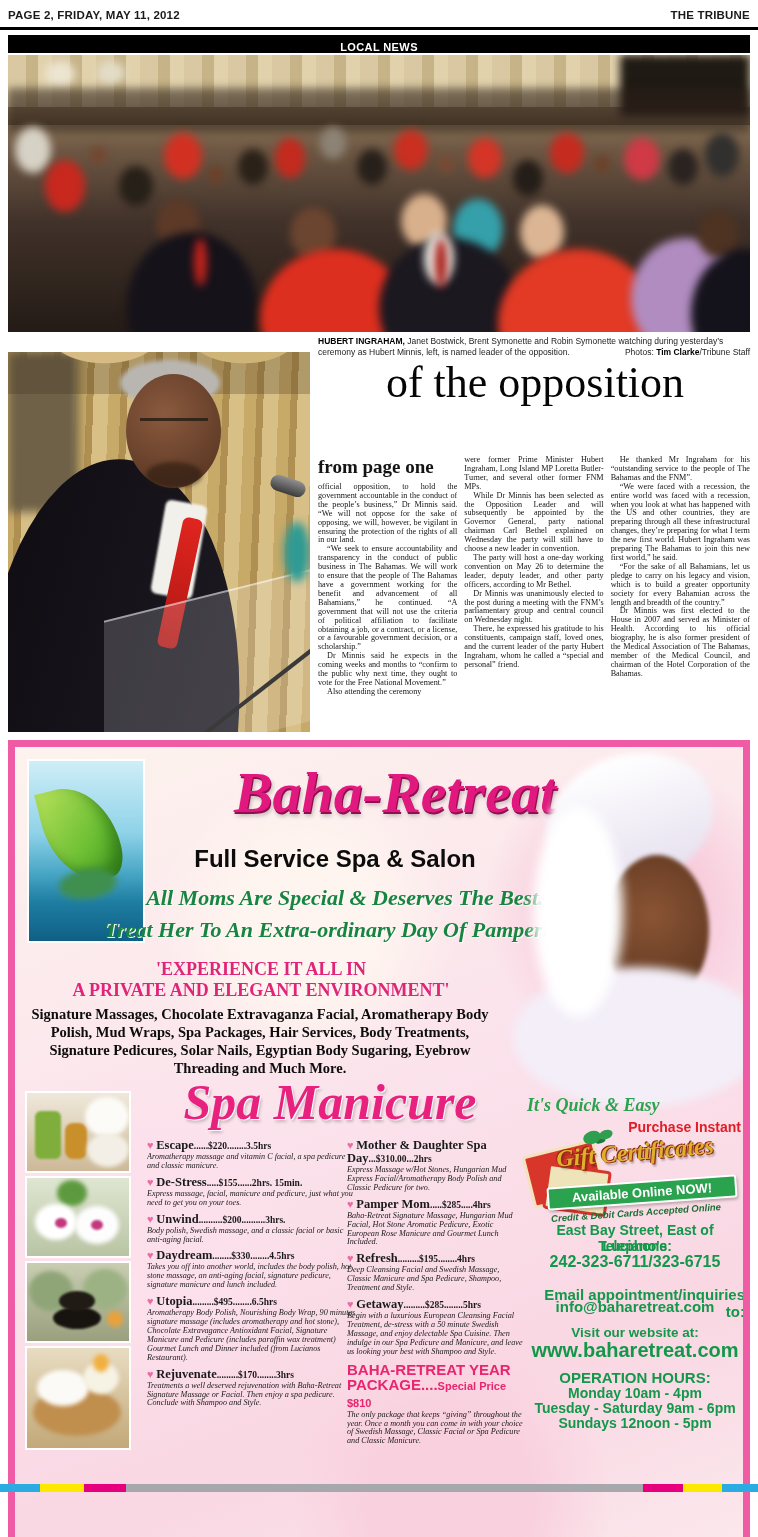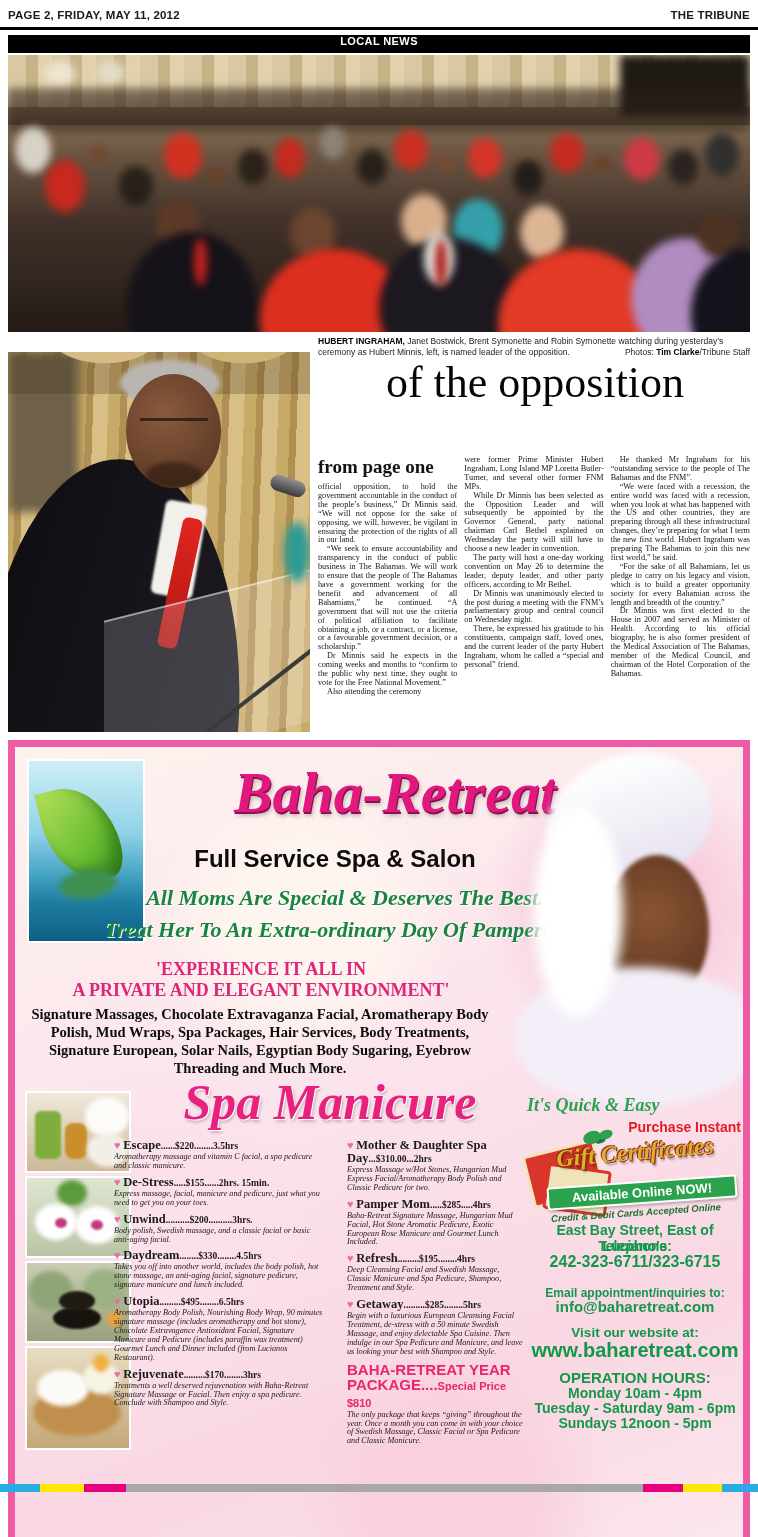--- a/index.html
+++ b/index.html
@@ -3,21 +3,21 @@
 <meta charset="utf-8">
 <style>
   html,body{margin:0;padding:0;}
   body{width:758px;height:1537px;position:relative;overflow:hidden;background:#fff;
        font-family:"Liberation Sans",sans-serif;color:#111;}
   
   .masthead{position:absolute;left:8px;right:8px;top:9px;display:flex;justify-content:space-between;
             font-size:11.5px;font-weight:600;letter-spacing:.2px;color:#1a1a1a;}
   .rule{position:absolute;left:0;right:0;top:27px;height:3px;background:#000;}
   .banner{position:absolute;left:8px;right:8px;top:35px;height:18px;background:#000;color:#fff;
-          display:flex;align-items:flex-start;justify-content:center;font-size:11px;font-weight:bold;letter-spacing:.4px;}
+          display:flex;align-items:flex-end;justify-content:center;font-size:11px;font-weight:bold;letter-spacing:.4px;}
   
   .photo{position:absolute;overflow:hidden;}
   .photo-crowd{left:8px;top:55px;width:742px;height:277px;
     background:linear-gradient(180deg,#cdbb92 0%,#a38f68 14%,#6e5844 34%,#41322a 60%,#241b16 100%);}
   .curtain{position:absolute;left:0;top:0;width:100%;height:52px;
     background:repeating-linear-gradient(90deg,#d9c8a2 0 18px,#c6b387 18px 30px,#e2d2ac 30px 44px);}
   .curtain-fade{position:absolute;left:0;top:30px;width:100%;height:40px;
     background:linear-gradient(180deg,rgba(80,60,40,0),rgba(60,44,32,.55));}
   .b{position:absolute;border-radius:50%;filter:blur(4px);}
   .photo-minnis{left:8px;top:352px;width:302px;height:380px;
@@ -224,21 +224,21 @@
     <div class="b" style="right:28px;top:8px;width:170px;height:130px;background:linear-gradient(#ffffff,#e6e0ef);filter:blur(3px);transform:rotate(-18deg);"></div>
     <div class="b" style="right:34px;top:108px;width:104px;height:150px;background:radial-gradient(circle at 45% 40%,#8a5434,#5e3720 80%);filter:blur(2px);"></div>
     <div class="b" style="right:-20px;bottom:-30px;width:250px;height:140px;background:#f3eef8;filter:blur(5px);"></div>
     <div class="b" style="right:120px;top:60px;width:90px;height:210px;background:#ffffff;filter:blur(6px);"></div>
   </div>
 
   <div class="exp">
     <div>'EXPERIENCE IT ALL IN</div>
     <div>A PRIVATE AND ELEGANT ENVIRONMENT'</div>
   </div>
-  <div class="services">Signature Massages, Chocolate Extravaganza Facial, Aromatherapy Body Polish, Mud Wraps, Spa Packages, Hair Services, Body Treatments, Signature European, Solar Nails, Egyptian Body Sugaring, Eyebrow Threading and Much More.</div>
+  <div class="services">Signature Massages, Chocolate Extravaganza Facial, Aromatherapy Body Polish, Mud Wraps, Spa Packages, Hair Services, Body Treatments, Signature Pedicures, Solar Nails, Egyptian Body Sugaring, Eyebrow Threading and Much More.</div>
   <div class="pkg-script">Spa Manicure</div>
 
   <div class="strip">
     <div class="tile" style="height:78px;background:linear-gradient(180deg,#efe8da,#cdb998);">
       <div class="b" style="left:8px;top:18px;width:26px;height:48px;background:#7fae3c;filter:blur(1px);border-radius:6px;"></div>
       <div class="b" style="left:38px;top:30px;width:22px;height:36px;background:#c98f2a;filter:blur(1px);border-radius:8px;"></div>
       <div class="b" style="left:58px;top:4px;width:44px;height:40px;background:#fcfbf7;filter:blur(2px);"></div>
       <div class="b" style="left:60px;top:40px;width:42px;height:34px;background:#f3efe6;filter:blur(2px);"></div>
     </div>
     <div class="tile" style="height:78px;background:linear-gradient(180deg,#dfe6d2,#b9c4a4);">
@@ -256,21 +256,21 @@
       <div class="b" style="left:80px;top:48px;width:16px;height:16px;background:#e8a23c;filter:blur(2px);"></div>
     </div>
     <div class="tile" style="height:100px;background:linear-gradient(180deg,#e8dcc2,#c3a878);">
       <div class="b" style="left:6px;top:40px;width:88px;height:48px;background:#c08f4e;filter:blur(2px);"></div>
       <div class="b" style="left:10px;top:22px;width:52px;height:36px;background:#fbfaf6;filter:blur(2px);"></div>
       <div class="b" style="left:56px;top:14px;width:36px;height:32px;background:#f6f2e4;filter:blur(2px);"></div>
       <div class="b" style="left:66px;top:6px;width:16px;height:18px;background:#f0b040;filter:blur(2px);"></div>
     </div>
   </div>
 
-  <div class="pkg-col" style="left:99px;width:210px;">
+  <div class="pkg-col" style="left:132px;width:210px;">
     <div class="pkg">
       <div class="pkg-title"><span class="heart">♥ </span><span>Escape</span><span class="pkg-price">......$220........3.5hrs</span></div>
       <div class="pkg-desc">Aromatherapy massage and vitamin C facial, a spa pedicure and classic manicure.</div>
     </div>
     <div class="pkg">
       <div class="pkg-title"><span class="heart">♥ </span><span>De-Stress</span><span class="pkg-price">.....$155......2hrs. 15min.</span></div>
       <div class="pkg-desc">Express massage, facial, manicure and pedicure, just what you need to get you on your toes.</div>
     </div>
     <div class="pkg">
       <div class="pkg-title"><span class="heart">♥ </span><span>Unwind</span><span class="pkg-price">..........$200..........3hrs.</span></div>
@@ -319,21 +319,21 @@
     <div class="card1"></div>
     <div class="card2"></div>
     <div class="bow"></div>
     <div class="gift-text">Gift Certificates</div>
     <div class="online-banner">Available Online NOW!</div>
     <div class="cards-note">Credit &amp; Debit Cards Accepted Online</div>
 
     <div class="green" style="top:127px;font-size:14px;">East Bay Street, East of Luciano's</div>
     <div class="green" style="top:143px;font-size:14px;">Telephone:</div>
     <div class="green" style="top:158px;font-size:16px;">242-323-6711/323-6715</div>
-    <div class="green" style="top:191px;font-size:12px;">Email appointment/inquiries to:</div>
+    <div class="green" style="top:191px;font-size:15px;text-align:right;">Email appointment/inquiries to:</div>
     <div class="green" style="top:203px;font-size:15px;">info@baharetreat.com</div>
     <div class="green" style="top:230px;font-size:13.5px;">Visit our website at:</div>
     <div class="green" style="top:244px;font-size:20px;">www.baharetreat.com</div>
     <div class="green" style="top:274px;font-size:15px;">OPERATION HOURS:</div>
     <div class="green" style="top:290px;font-size:14px;">Monday 10am - 4pm</div>
     <div class="green" style="top:305px;font-size:14px;">Tuesday - Saturday 9am - 6pm</div>
     <div class="green" style="top:320px;font-size:14px;">Sundays 12noon - 5pm</div>
   </div>
 
   <div class="ad-bottom-band"></div>

